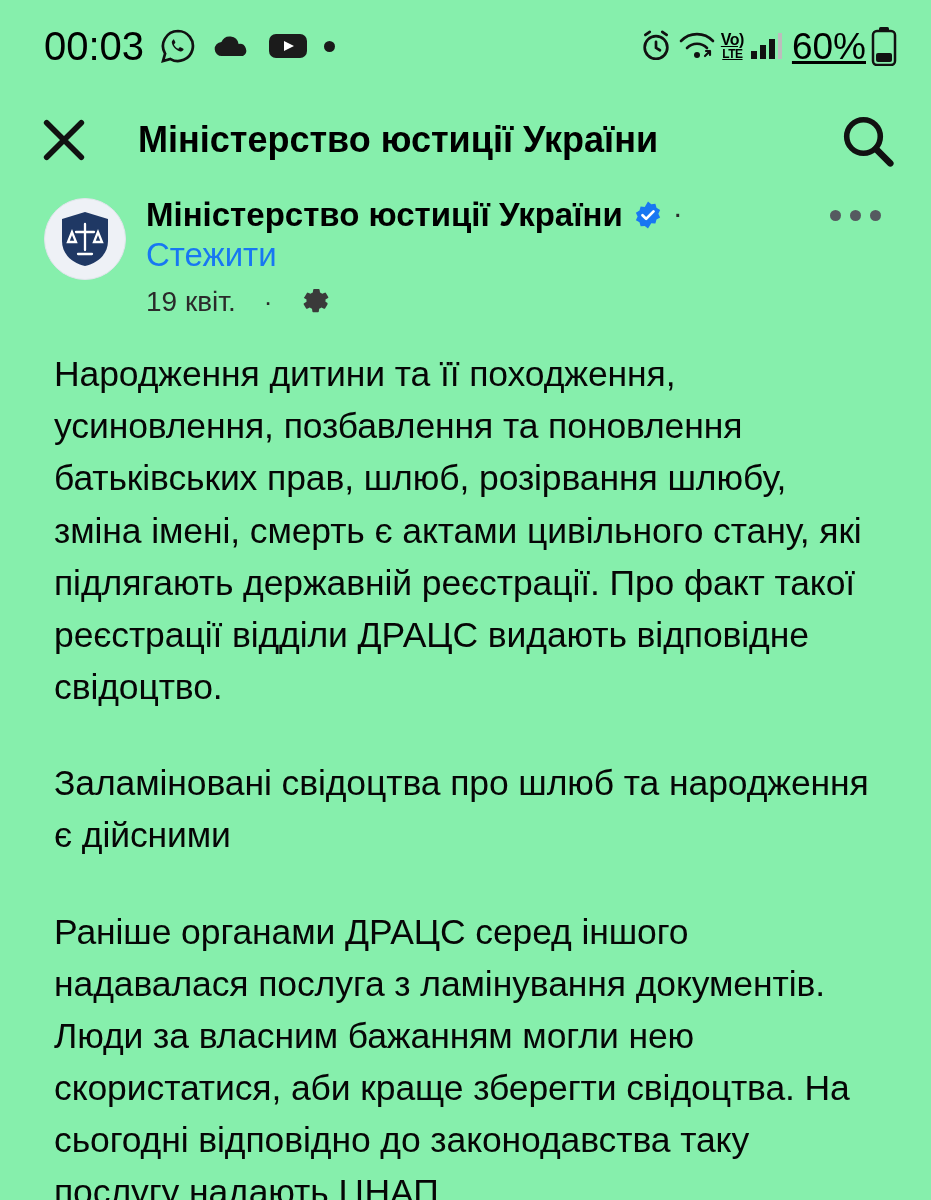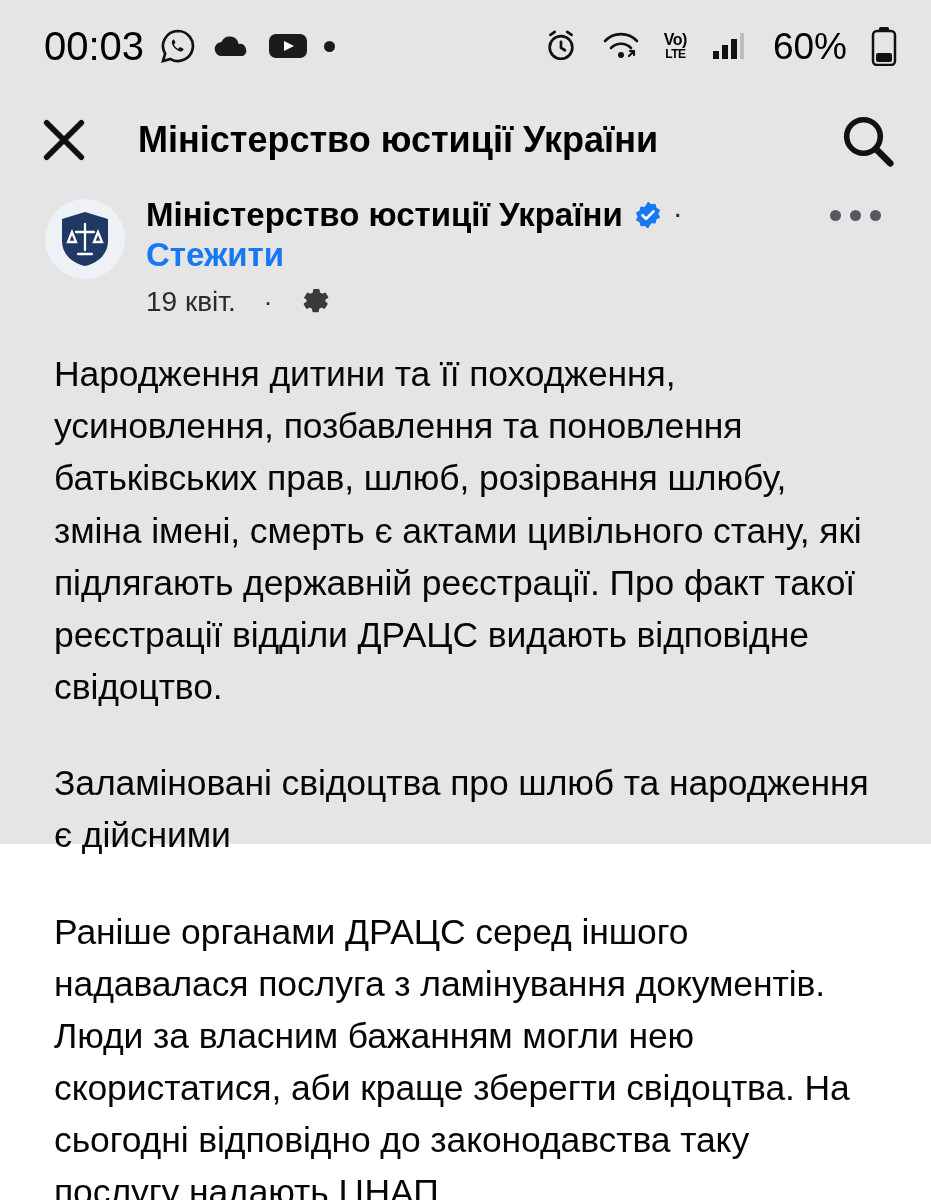--- a/index.html
+++ b/index.html
@@ -6,23 +6,23 @@
   html, body {
     width: 931px;
     height: 1200px;
     background: #ffffff;
     font-family: "Liberation Sans", sans-serif;
     color: #000000;
     overflow: hidden;
   }
   .screen {
     width: 931px;
-    height: 844px;
+    height: 1200px;
     position: relative;
-    background: #e5e5e5;
+    background: #86efac;
     display: flex;
     flex-direction: column;
   }
 
   
   .status-bar {
     height: 92px;
     display: flex;
     align-items: center;
     padding: 0 34px 0 44px;
@@ -36,21 +36,22 @@
   .clock {
     font-size: 40px;
     font-weight: 400;
     letter-spacing: 0px;
     line-height: 1;
   }
   .status-right {
     margin-left: auto;
     display: flex;
     align-items: center;
-    gap: 24px;
+    gap: 5px;
+    text-decoration: underline;
   }
   .battery-text {
     font-size: 37px;
     font-weight: 400;
     line-height: 1;
     margin-left: 4px;
   }
   .volte {
     display: flex;
     flex-direction: column;
@@ -117,21 +118,21 @@
     flex: 0 0 auto;
   }
   .sep-dot {
     font-size: 30px;
     color: #2b2b2b;
     line-height: 1;
     padding-bottom: 4px;
   }
   .follow {
     font-size: 33px;
-    font-weight: 700;
+    font-weight: 400;
     color: #1877f2;
     margin-top: 2px;
     display: block;
   }
   .meta-line {
     display: flex;
     align-items: center;
     gap: 28px;
     margin-top: 12px;
   }

